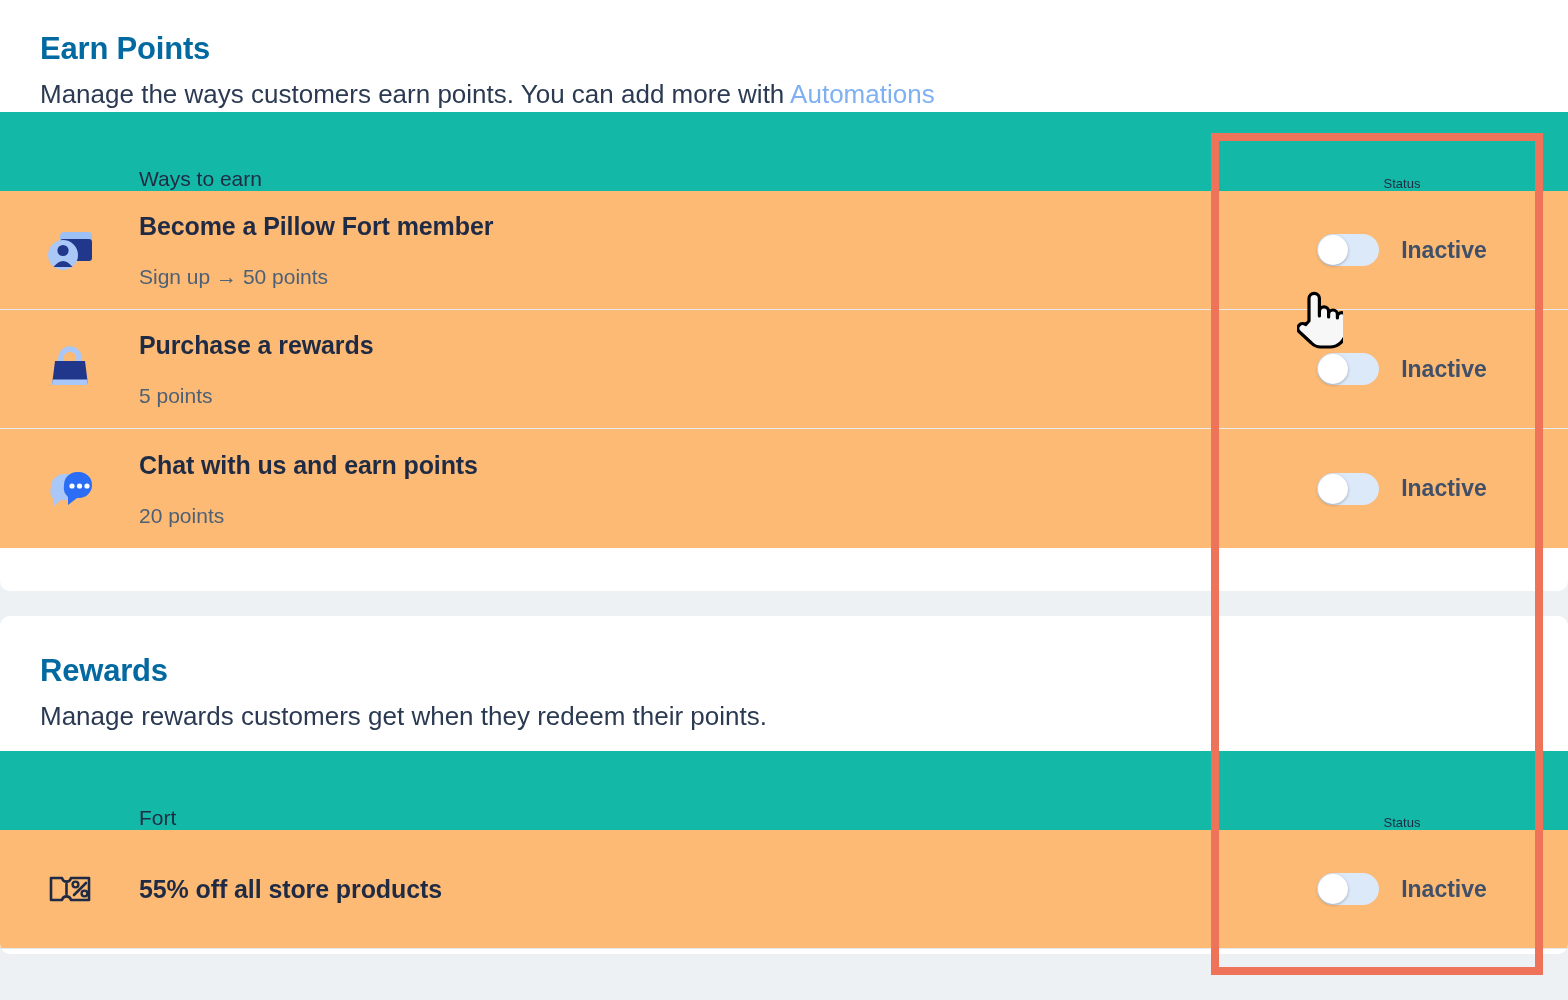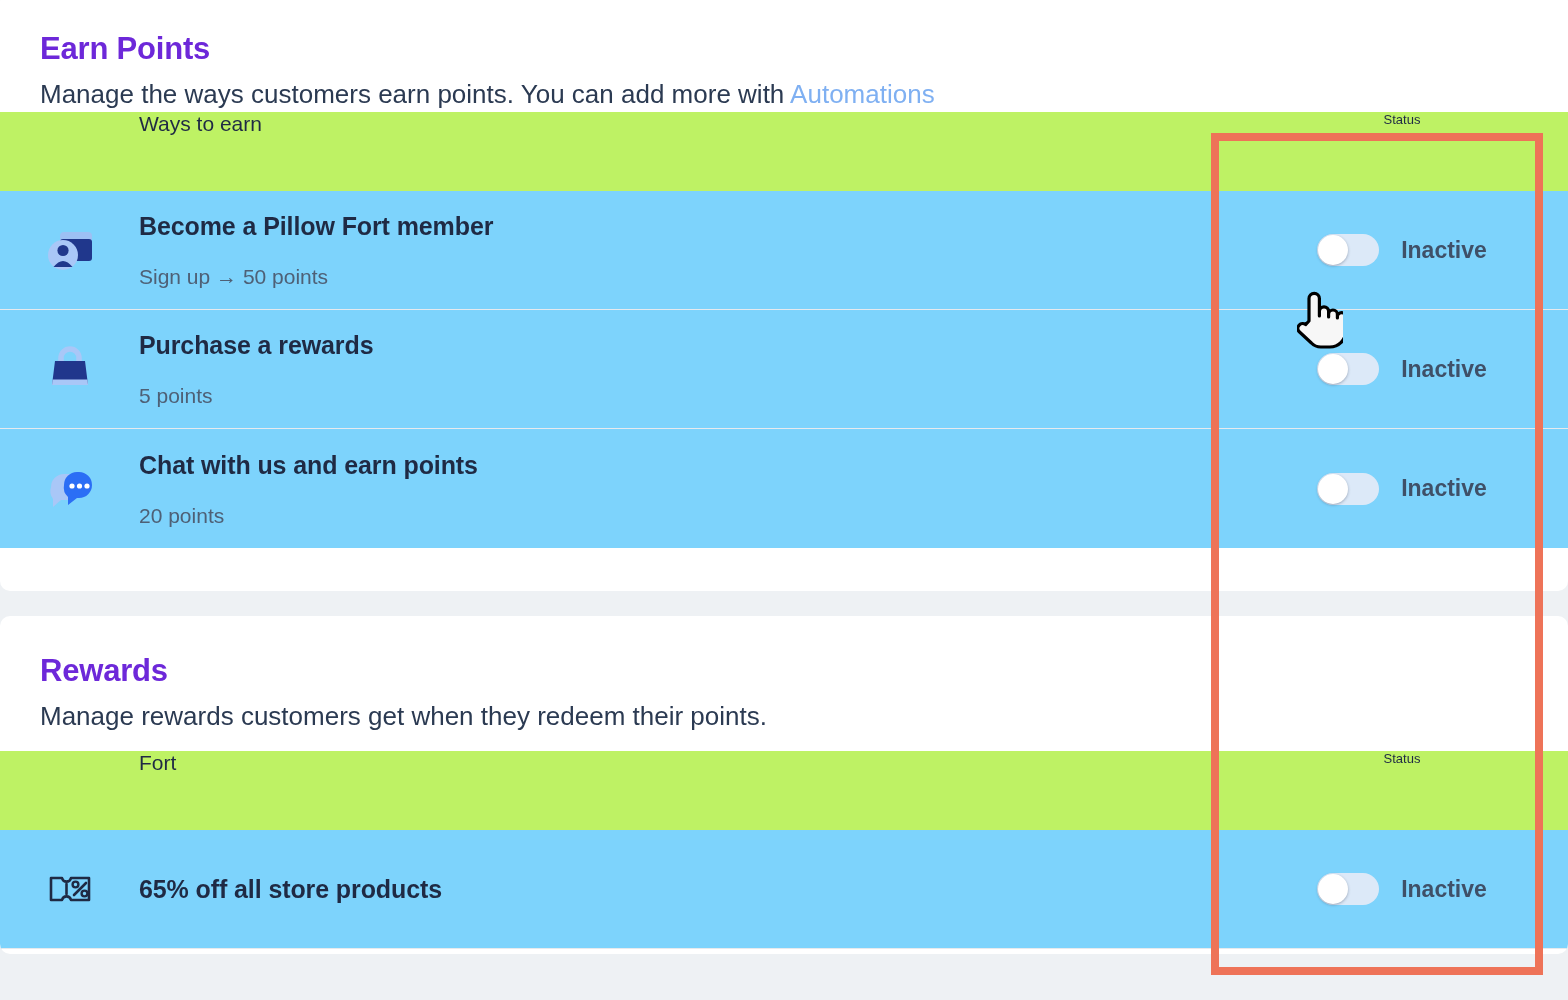--- a/index.html
+++ b/index.html
@@ -34,62 +34,62 @@
 
   .card-header {
     padding: 38px 0 0 40px;
   }
   #card-earn .card-header { padding-top: 38px; }
   #card-reward .card-header { padding-top: 36px; }
 
   .section-title {
     font-size: 31px;
     font-weight: bold;
-    color: #6d28d9;
+    color: #0369a1;
     letter-spacing: -0.2px;
     line-height: 1.2;
   }
   .section-sub {
     margin-top: 10px;
     font-size: 26px;
     color: #2b3a52;
     line-height: 1.35;
     font-weight: 400;
   }
   .section-sub a {
     color: #7fb0f2;
     text-decoration: none;
   }
 
   
   .t-head {
     display: flex;
-    align-items: flex-start;
-    background: #bef264;
+    align-items: flex-end;
+    background: #14b8a6;
     height: 79px;
   }
   .t-head .col-name {
     flex: 1;
     padding-left: 139px;
     font-size: 21px;
     color: #1f2a44;
     font-weight: 400;
   }
   .t-head .col-status {
     width: 332px;
     text-align: center;
     font-size: 13px;
     color: #1f2a44;
     font-weight: 400;
   }
 
   .t-row {
     display: flex;
     align-items: center;
-    background: #7dd3fc;
+    background: #fdba74;
     border-bottom: 1px solid #e6eaee;
     height: 119px;
   }
   .t-row.last { border-bottom: none; }
 
   .cell-main {
     flex: 1;
     display: flex;
     align-items: center;
     padding-left: 40px;
@@ -297,21 +297,21 @@
         <div class="icon-wrap">
           <svg width="56" height="56" viewBox="0 0 56 56">
             <path d="M9 17 h11 a4.6 4.6 0 0 0 9 0 h18 v22 h-18 a4.6 4.6 0 0 0 -9 0 h-11 z" fill="none" stroke="#1f2a44" stroke-width="2.6" stroke-linejoin="round"></path>
             <line x1="24.5" y1="23" x2="24.5" y2="33" stroke="#1f2a44" stroke-width="2.6" stroke-linecap="round"></line>
             <line x1="32" y1="34" x2="44" y2="22" stroke="#1f2a44" stroke-width="2.6" stroke-linecap="round"></line>
             <circle cx="33.5" cy="23.5" r="2.9" fill="none" stroke="#1f2a44" stroke-width="2.4"></circle>
             <circle cx="42.5" cy="32.5" r="2.9" fill="none" stroke="#1f2a44" stroke-width="2.4"></circle>
           </svg>
         </div>
         <div class="row-texts">
-          <div class="row-title">65% off all store products</div>
+          <div class="row-title">55% off all store products</div>
         </div>
       </div>
       <div class="cell-status">
         <div class="toggle-wrap">
           <div class="toggle">
             <span class="knob"></span>
           </div>
           <span class="status-label">Inactive</span>
         </div>
       </div>

